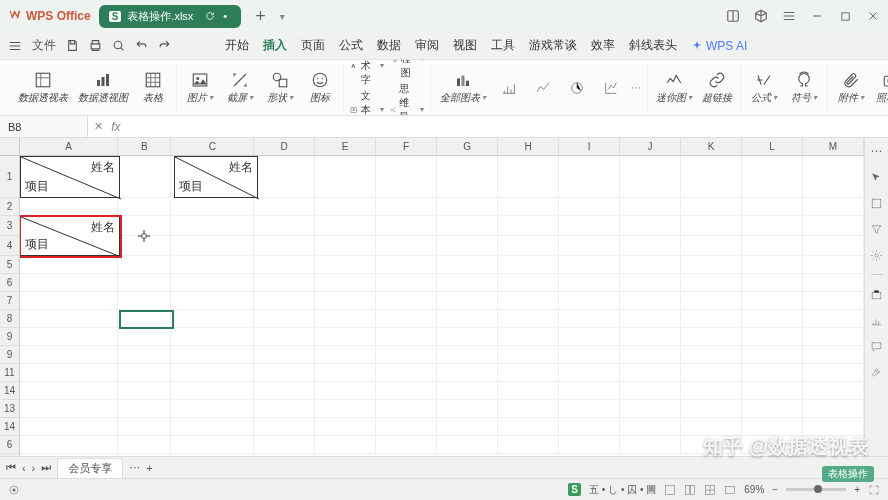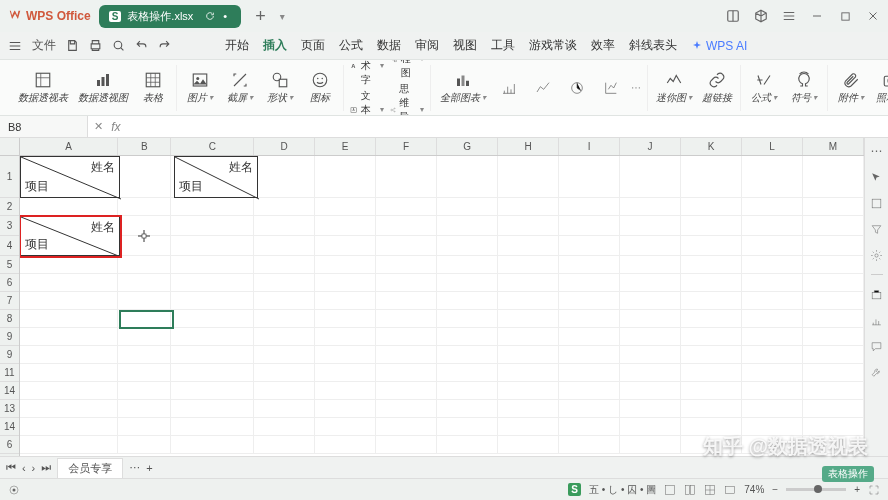--- a/index.html
+++ b/index.html
@@ -829,21 +829,21 @@
         <svg width="12" height="12" viewBox="0 0 24 24">
           <rect x="3" y="3" width="18" height="18" fill="none" stroke="#666"></rect>
           <path stroke="#666" d="M3 12h18M12 3v18"></path>
         </svg>
       </span>
     <span>
         <svg width="12" height="12" viewBox="0 0 24 24">
           <rect x="3" y="5" width="18" height="14" fill="none" stroke="#666"></rect>
         </svg>
       </span>
-    <span>74%</span>
+    <span>69%</span>
     <span>−</span>
     <span style="width:60px;height:3px;background:#ccc;position:relative;">
         <span style="position:absolute;left:28px;top:-3px;width:8px;height:8px;border-radius:50%;background:#666;"></span>
       </span>
     <span>+</span>
     <span>
         <svg width="12" height="12" viewBox="0 0 24 24">
           <path stroke="#666" fill="none" d="M4 9V4h5M20 9V4h-5M4 15v5h5M20 15v5h-5"></path>
         </svg>
       </span>

